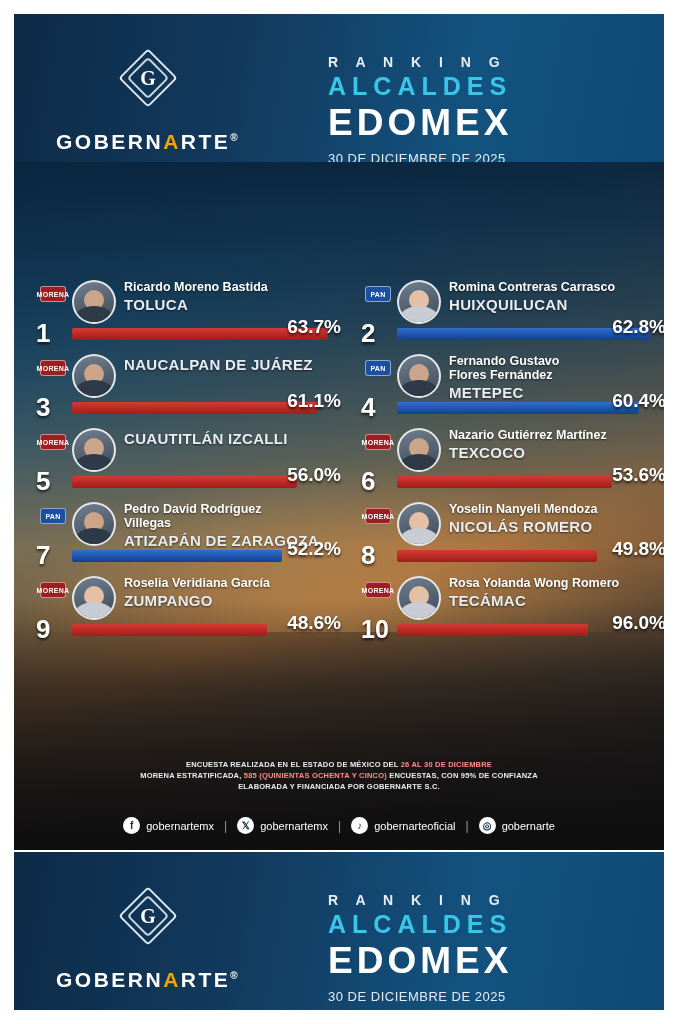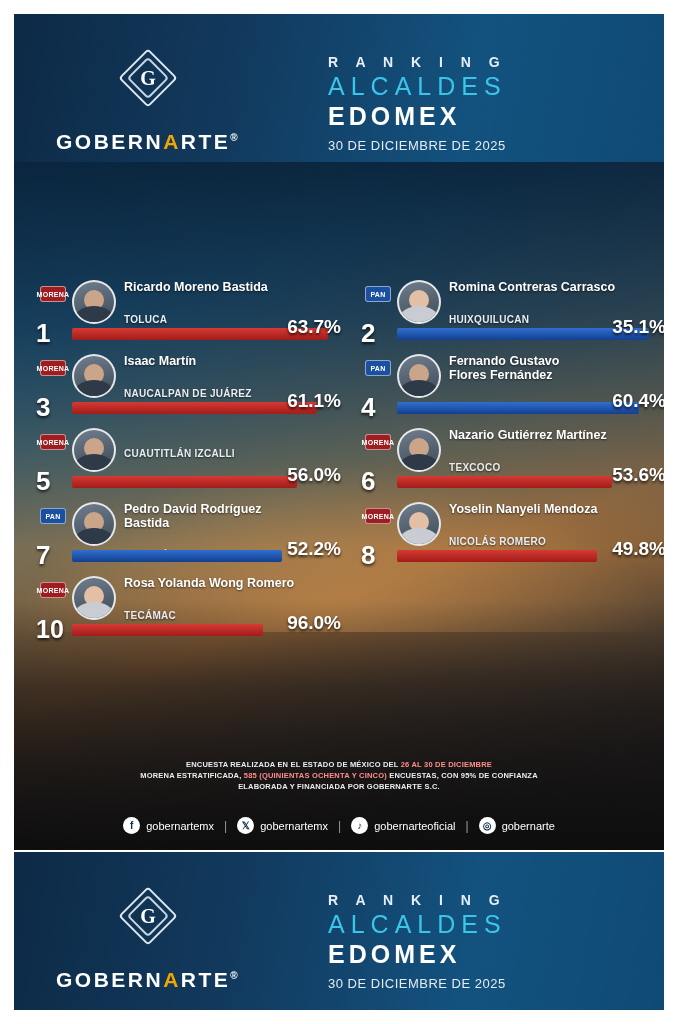--- a/index.html
+++ b/index.html
@@ -48,24 +48,24 @@
   .brand-text .accent { color: #f0a500; }
   .brand-text .reg { font-size: 10px; vertical-align: super; }
 
   .rank-title {
     position: absolute; right: 36px; top: 40px; width: 300px;
   }
   .rank-title .l1 {
     color: #e7eef5; letter-spacing: 7px; font-size: 14px; font-weight: 700;
   }
   .rank-title .l2 {
-    color: #39c6e8; letter-spacing: 6px; font-size: 25px; font-weight: 400; margin-top: 2px;
+    color: #39c6e8; letter-spacing: 6px; font-size: 25px; font-weight: 700; margin-top: 2px;
   }
   .rank-title .l3 {
-    color: #ffffff; letter-spacing: 4px; font-size: 25px; font-weight: 700; margin-top: 1px;
+    color: #ffffff; letter-spacing: 4px; font-size: 37px; font-weight: 700; margin-top: 1px;
   }
   .rank-title .l4 {
     color: #e4ecf3; font-size: 13px; margin-top: 7px; letter-spacing: .5px;
   }
 
   
   .panel {
     position: absolute; left: 14px; right: 14px; top: 162px; height: 688px;
     overflow: hidden;
     background:
@@ -122,22 +122,22 @@
   }
   .party.morena { background:#9d1d20; }
   .party.pan { background:#1b4fa0; }
 
   .who { position: absolute; left: 88px; top: 0; width: 240px; }
   .who .name {
     color: #ffffff; font-size: 12.5px; font-weight: 700; line-height: 14px;
     text-shadow: 0 1px 2px rgba(0,0,0,.6);
   }
   .who .muni {
-    color: #e8edf2; font-size: 10px; font-weight: 700; letter-spacing: .3px;
-    margin-top: 20px; text-shadow: 0 1px 2px rgba(0,0,0,.6);
+    color: #e8edf2; font-size: 15px; font-weight: 700; letter-spacing: .3px;
+    margin-top: 2px; text-shadow: 0 1px 2px rgba(0,0,0,.6);
   }
 
   .bar-row { position: absolute; left: 0; bottom: 4px; width: 100%; height: 26px; }
   .rank-num {
     position: absolute; left: 0; bottom: -2px;
     color: #ffffff; font-size: 26px; font-weight: 700; line-height: 26px;
     text-shadow: 0 2px 3px rgba(0,0,0,.7);
   }
   .rank-num.wide { font-size: 25px; }
   .bar-track {
@@ -234,32 +234,31 @@
             <div class="name">
               <div>Romina Contreras Carrasco</div>
             </div>
             <div class="muni">HUIXQUILUCAN</div>
           </div>
           <div class="bar-row">
             <div class="rank-num">2</div>
             <div class="bar-track">
               <div class="bar-fill pan" style="width:92.35294117647058%"></div>
             </div>
-            <div class="pct">35.1%</div>
-          </div>
-        </div>
-        <div class="entry">
-          <div class="party morena">MORENA</div>
-          <div class="photo ">
-            <div class="face"></div>
-            <div class="body"></div>
-          </div>
-          <div class="who">
-            <div class="name">
-              <div>Isaac Martín</div>
+            <div class="pct">62.8%</div>
+          </div>
+        </div>
+        <div class="entry">
+          <div class="party morena">MORENA</div>
+          <div class="photo ">
+            <div class="face"></div>
+            <div class="body"></div>
+          </div>
+          <div class="who">
+            <div class="name">
             </div>
             <div class="muni">NAUCALPAN DE JUÁREZ</div>
           </div>
           <div class="bar-row">
             <div class="rank-num">3</div>
             <div class="bar-track">
               <div class="bar-fill morena" style="width:89.8529411764706%"></div>
             </div>
             <div class="pct">61.1%</div>
           </div>
@@ -324,21 +323,21 @@
         </div>
         <div class="entry">
           <div class="party pan">PAN</div>
           <div class="photo ">
             <div class="face"></div>
             <div class="body"></div>
           </div>
           <div class="who">
             <div class="name">
               <div>Pedro David Rodríguez</div>
-              <div>Bastida</div>
+              <div>Villegas</div>
             </div>
             <div class="muni">ATIZAPÁN DE ZARAGOZA</div>
           </div>
           <div class="bar-row">
             <div class="rank-num">7</div>
             <div class="bar-track">
               <div class="bar-fill pan" style="width:76.76470588235294%"></div>
             </div>
             <div class="pct">52.2%</div>
           </div>
@@ -354,20 +353,40 @@
               <div>Yoselin Nanyeli Mendoza</div>
             </div>
             <div class="muni">NICOLÁS ROMERO</div>
           </div>
           <div class="bar-row">
             <div class="rank-num">8</div>
             <div class="bar-track">
               <div class="bar-fill morena" style="width:73.23529411764706%"></div>
             </div>
             <div class="pct">49.8%</div>
+          </div>
+        </div>
+        <div class="entry">
+          <div class="party morena">MORENA</div>
+          <div class="photo f">
+            <div class="face"></div>
+            <div class="body"></div>
+          </div>
+          <div class="who">
+            <div class="name">
+              <div>Roselia Veridiana García</div>
+            </div>
+            <div class="muni">ZUMPANGO</div>
+          </div>
+          <div class="bar-row">
+            <div class="rank-num">9</div>
+            <div class="bar-track">
+              <div class="bar-fill morena" style="width:71.47058823529412%"></div>
+            </div>
+            <div class="pct">48.6%</div>
           </div>
         </div>
         <div class="entry">
           <div class="party morena">MORENA</div>
           <div class="photo f">
             <div class="face"></div>
             <div class="body"></div>
           </div>
           <div class="who">
             <div class="name">

